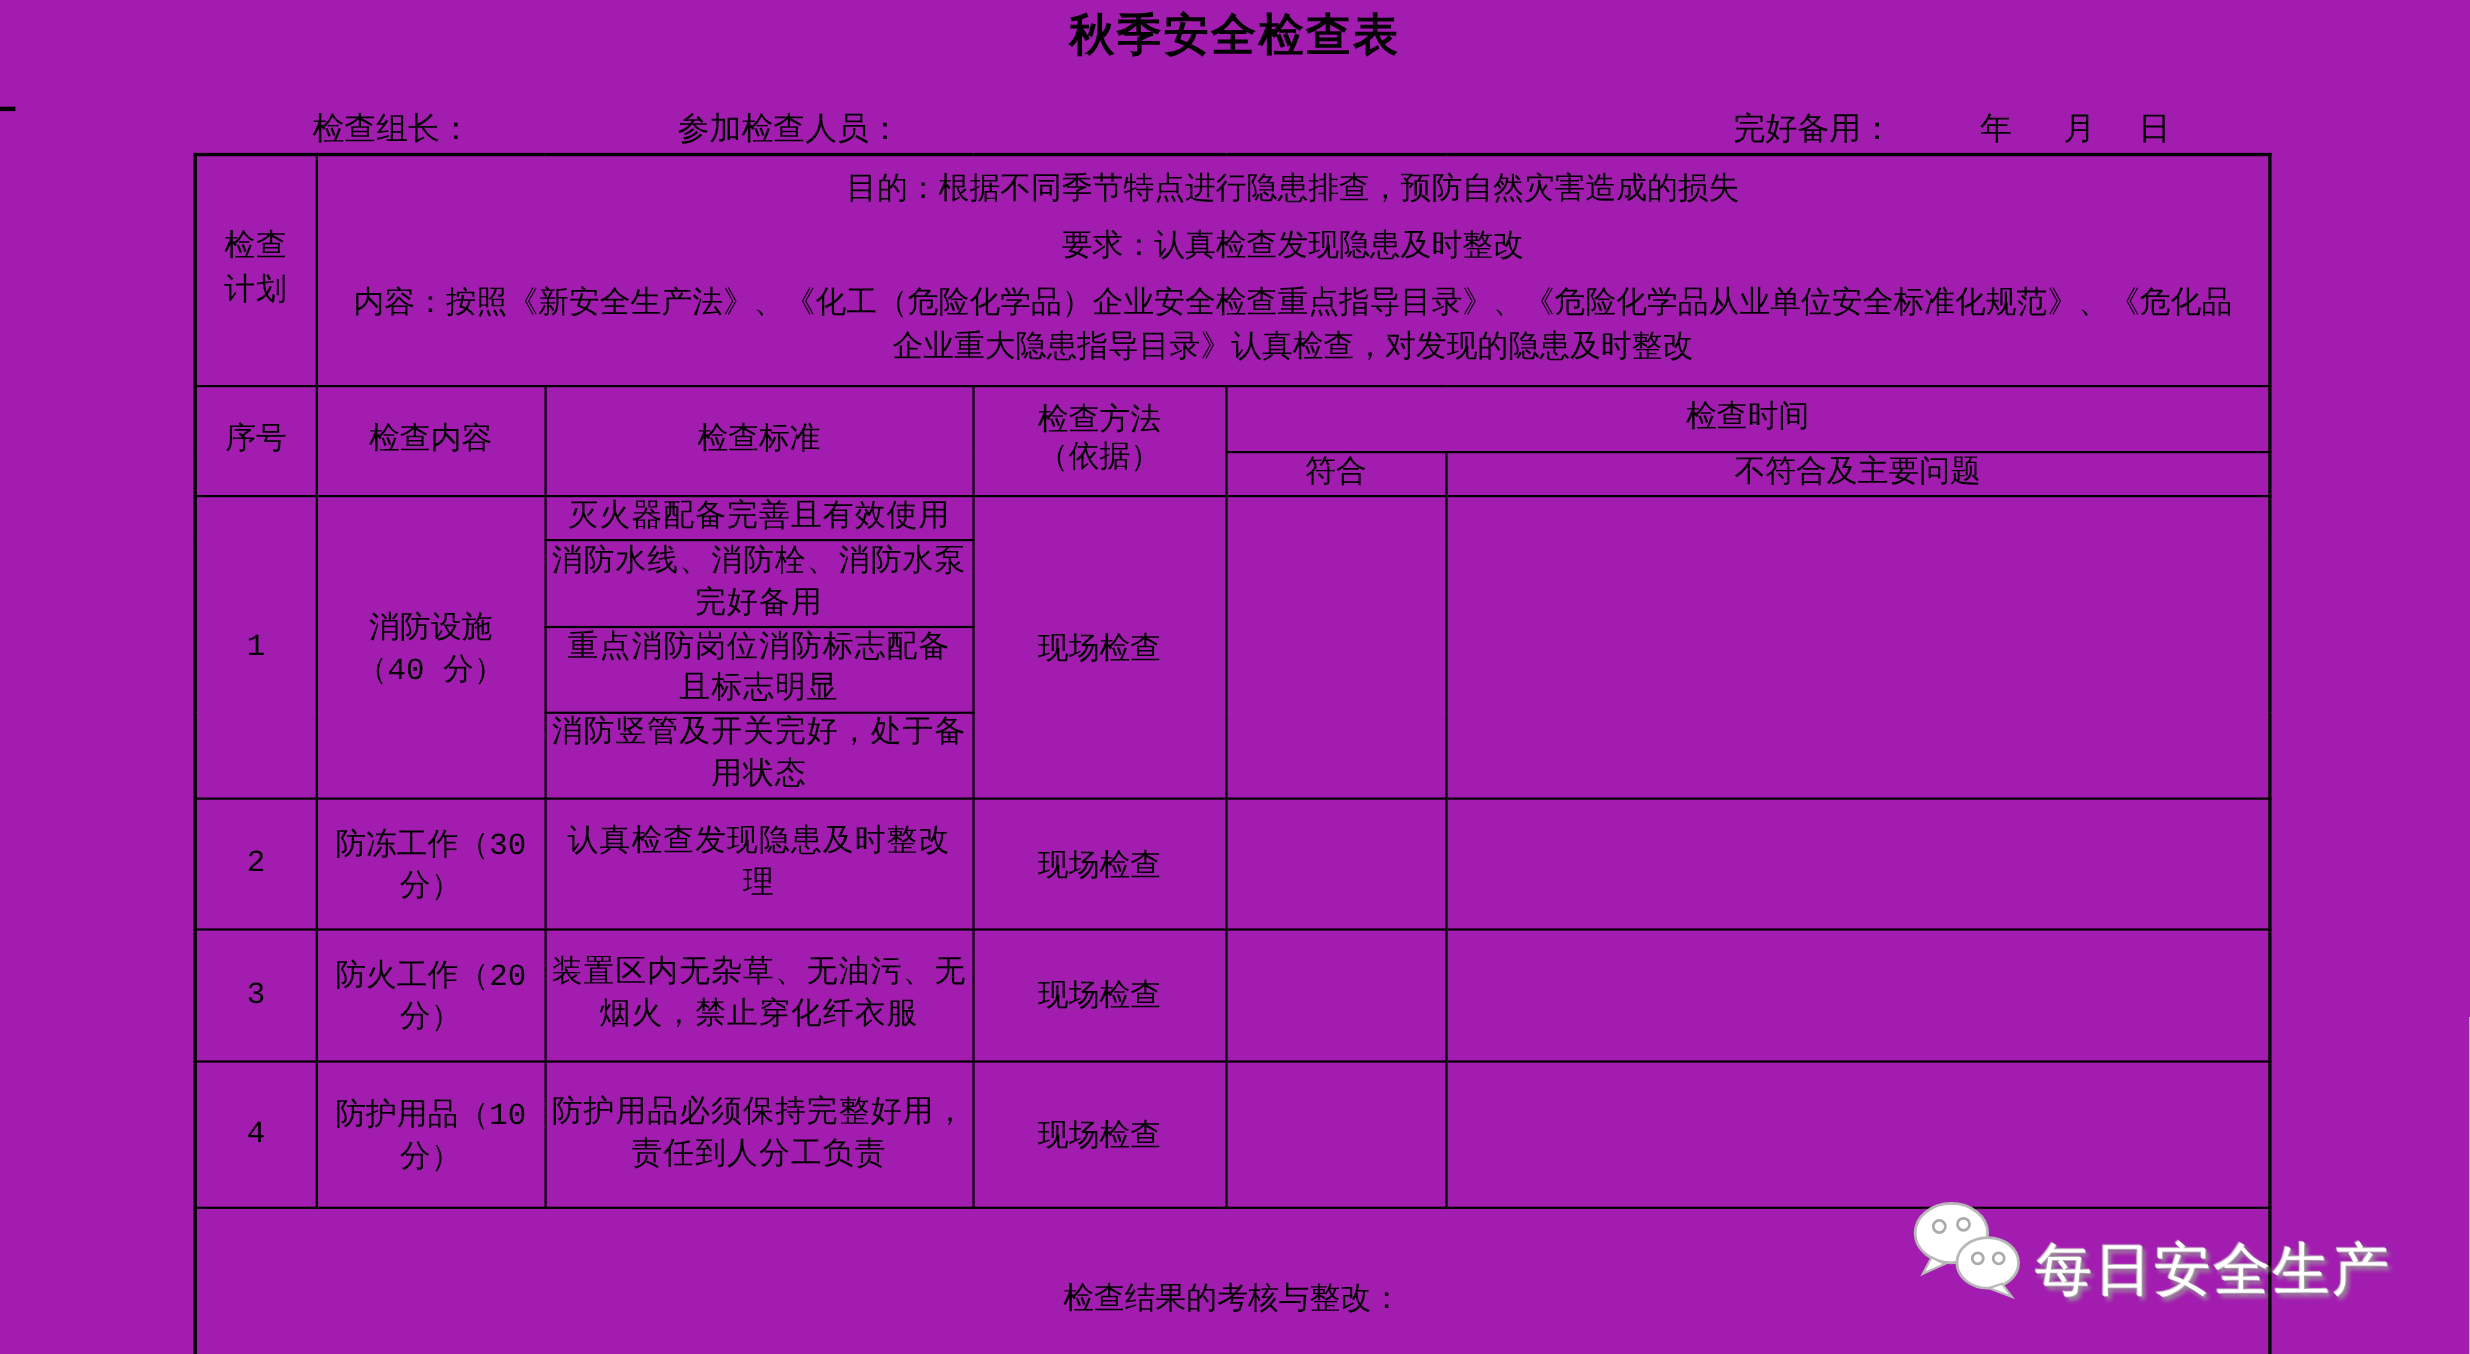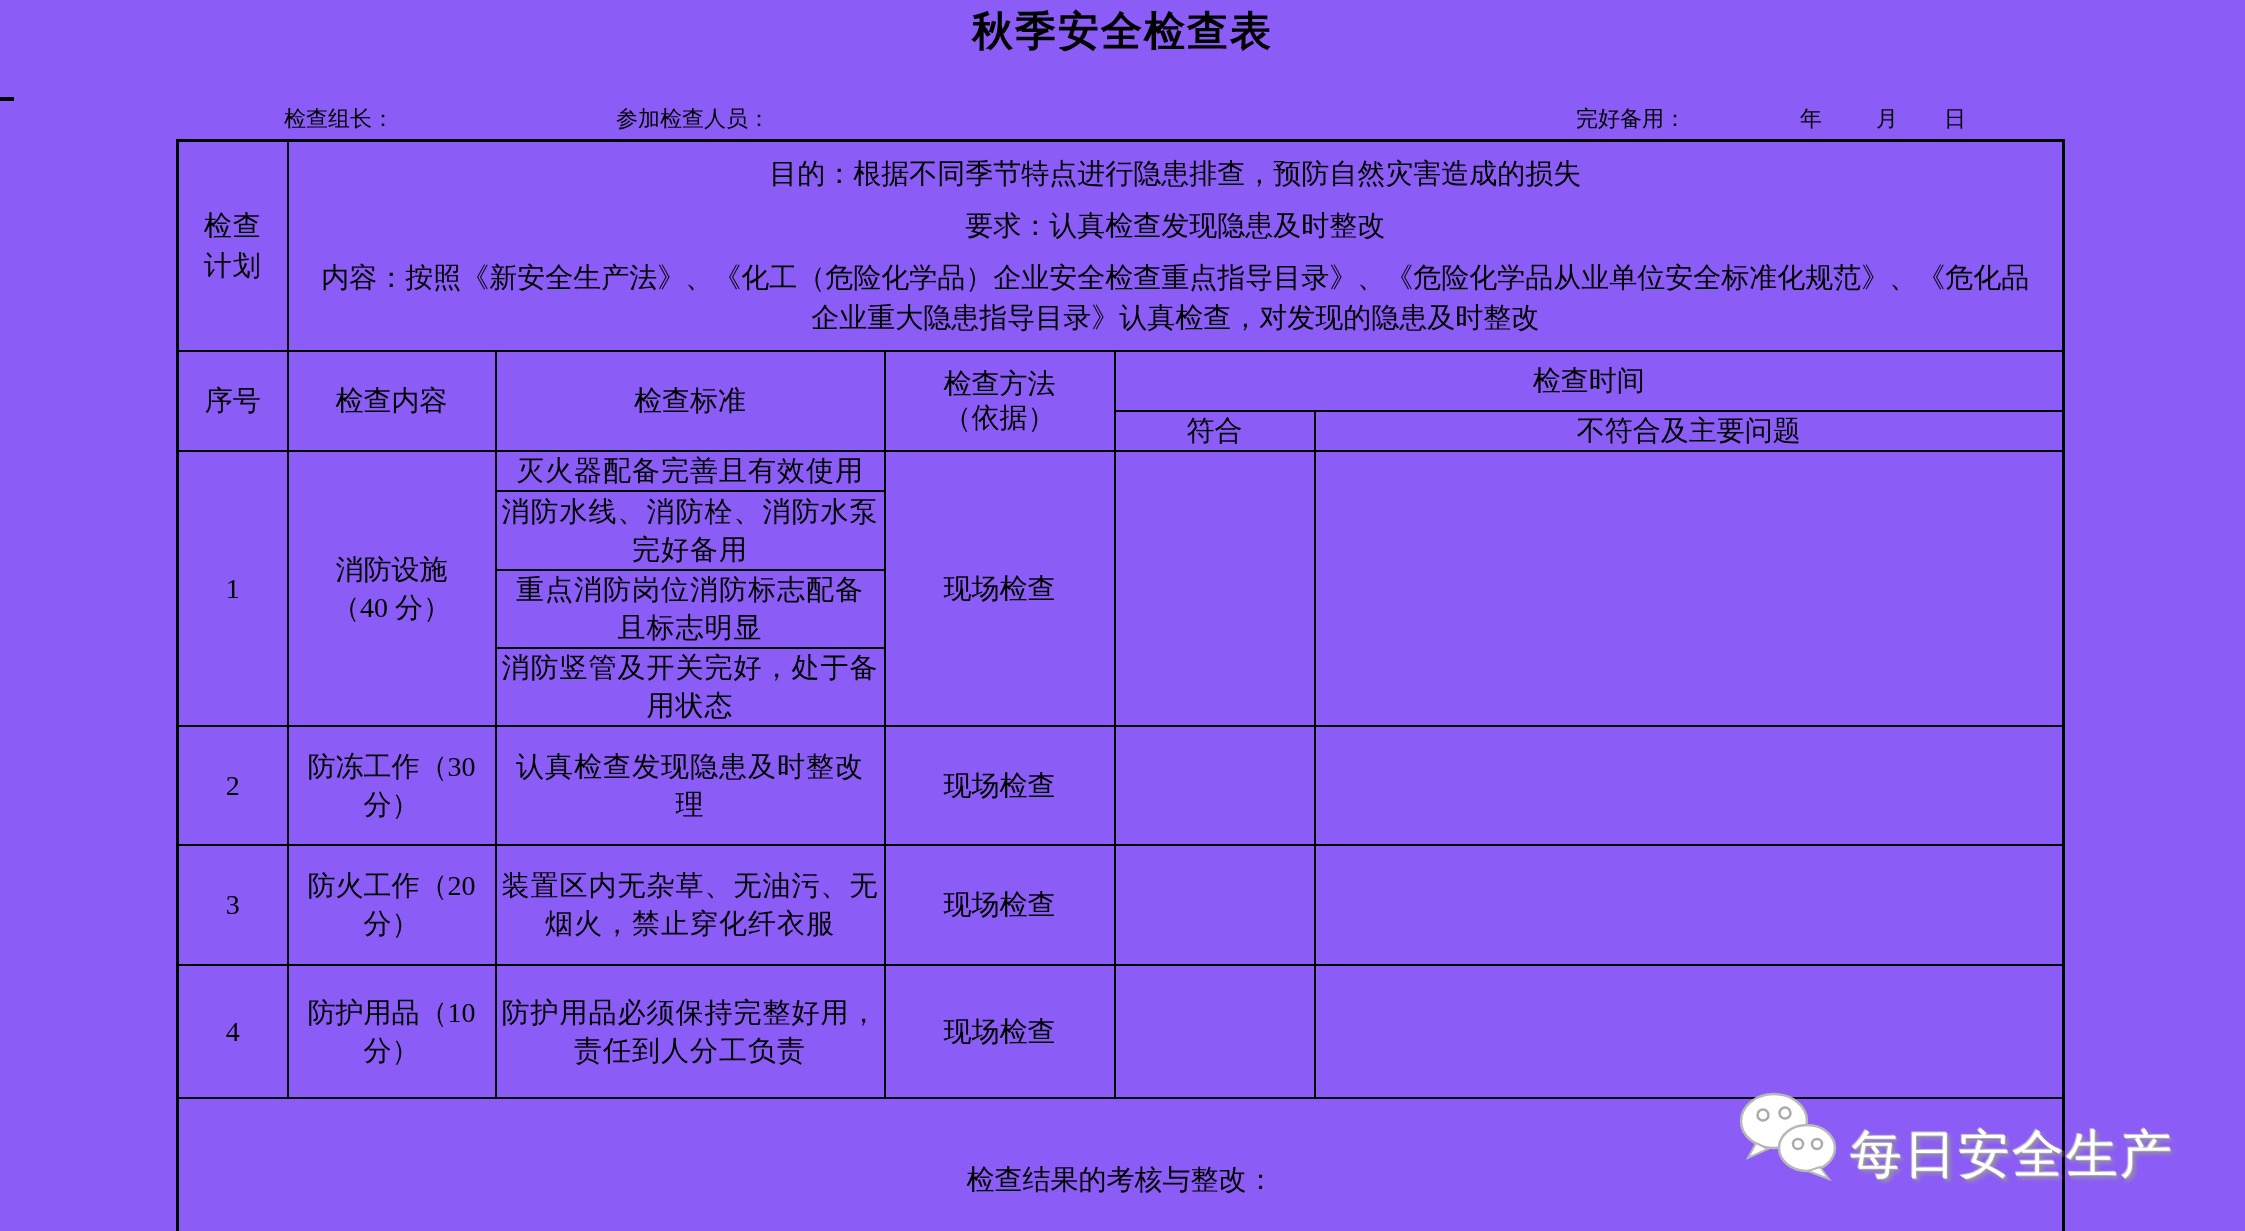--- a/index.html
+++ b/index.html
@@ -1,25 +1,25 @@
 <!DOCTYPE html>
 <html lang="zh"><head>
 <meta charset="utf-8">
 <style>
   html,body{margin:0;padding:0;background:#fff;}
   .page{
-    position:relative;width:2245px;height:1231px;background:#8b5cf6;overflow:hidden;
-    font-family:Liberation Serif, serif;color:#000;
+    position:relative;width:2245px;height:1231px;background:#a21caf;overflow:hidden;
+    font-family:Liberation Mono, monospace;color:#000;
   }
   .title{
     position:absolute;top:4px;left:0;width:100%;margin:0;text-align:center;
     font-size:41px;font-weight:bold;letter-spacing:2px;
   }
   .artifact{position:absolute;left:0;top:97px;width:14px;height:4px;background:#000;}
-  .topline span{position:absolute;top:100px;height:38px;line-height:38px;font-size:22px;white-space:nowrap;}
+  .topline span{position:absolute;top:100px;height:38px;line-height:38px;font-size:29px;white-space:nowrap;}
   .lbl-leader{left:284px;}
   .lbl-participants{left:616px;}
   .lbl-time{left:1576px;}
   .lbl-year{left:1800px;}
   .lbl-month{left:1876px;}
   .lbl-day{left:1944px;}
 
   table.form{
     position:absolute;left:176px;top:139px;width:1886px;
     border-collapse:collapse;table-layout:fixed;

